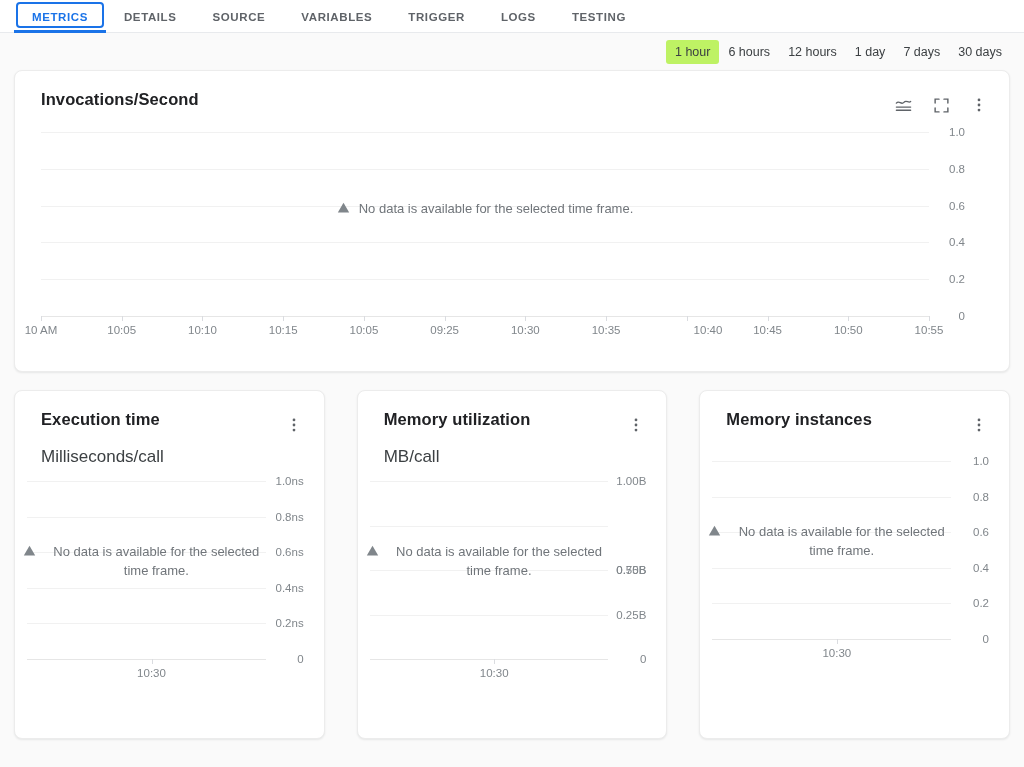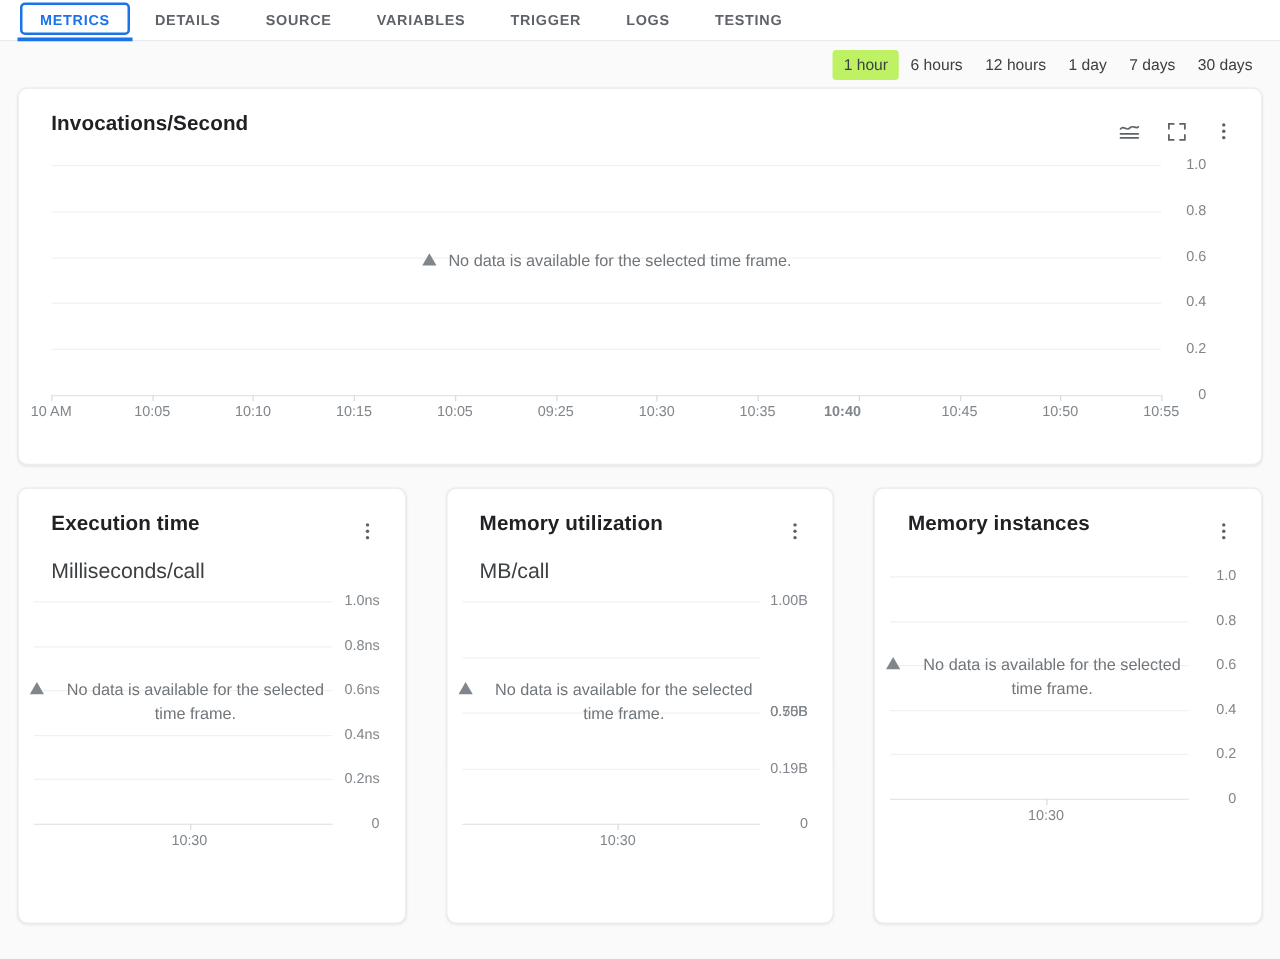--- a/index.html
+++ b/index.html
@@ -285,21 +285,21 @@
         <div class="xtick" style="left: 268.182px; top: 208px;">10:15</div>
         <div class="xtick-mark" style="left: 348.909px; top: 200px; height: 5px;"></div>
         <div class="xtick" style="left: 348.909px; top: 208px;">10:05</div>
         <div class="xtick-mark" style="left: 429.636px; top: 200px; height: 5px;"></div>
         <div class="xtick" style="left: 429.636px; top: 208px;">09:25</div>
         <div class="xtick-mark" style="left: 510.364px; top: 200px; height: 5px;"></div>
         <div class="xtick" style="left: 510.364px; top: 208px;">10:30</div>
         <div class="xtick-mark" style="left: 591.091px; top: 200px; height: 5px;"></div>
         <div class="xtick" style="left: 591.091px; top: 208px;">10:35</div>
         <div class="xtick-mark" style="left: 671.818px; top: 200px; height: 5px;"></div>
-        <div class="xtick" style="left: 659px; top: 208px; font-weight: bold;">10:40</div>
+        <div class="xtick" style="left: 693px; top: 208px;">10:40</div>
         <div class="xtick-mark" style="left: 752.545px; top: 200px; height: 5px;"></div>
         <div class="xtick" style="left: 752.545px; top: 208px;">10:45</div>
         <div class="xtick-mark" style="left: 833.273px; top: 200px; height: 5px;"></div>
         <div class="xtick" style="left: 833.273px; top: 208px;">10:50</div>
         <div class="xtick-mark" style="left: 914px; top: 200px; height: 5px;"></div>
         <div class="xtick" style="left: 914px; top: 208px;">10:55</div>
         <div class="nodata" style="left: 26px; right: 80px; top: 84px;">
           <span class="warn-icon"><svg width="13" height="13" viewBox="0 0 24 24" fill="#80868b">
               <path d="M12 3 L22.5 21 L1.5 21 Z"></path>
             </svg></span>
@@ -360,21 +360,21 @@
                 <circle cx="12" cy="18.8" r="1.85"></circle>
             </svg>
           </div>
         </div>
       </div>
       <div class="card-sub">MB/call</div>
       <div class="plot small-plot" id="plot-2">
           <div class="gridline" style="left: 12px; right: 58px; top: 192px;"></div>
           <div class="ytick" style="right: 20px; top: 192px;">0</div>
           <div class="gridline" style="left: 12px; right: 58px; top: 147.5px;"></div>
-          <div class="ytick" style="right: 20px; top: 147.5px;">0.19B</div>
+          <div class="ytick" style="right: 20px; top: 147.5px;">0.25B</div>
           <div class="gridline" style="left: 12px; right: 58px; top: 103px;"></div>
           <div class="ytick" style="right: 20px; top: 103px;">0.50B</div>
           <div class="gridline" style="left: 12px; right: 58px; top: 58.5px;"></div>
           <div class="ytick" style="right: 20px; top: 58.5px; margin-top: 44px;">0.75B</div>
           <div class="gridline" style="left: 12px; right: 58px; top: 14px;"></div>
           <div class="ytick" style="right: 20px; top: 14px;">1.00B</div>
           <div class="xaxis-line" style="left: 12px; right: 58px; top: 192px;"></div>
           <div class="xtick-mark" style="left: 136.5px; top: 192px; height: 5px;"></div>
           <div class="xtick" style="left: 136.5px; top: 200px;">10:30</div>
           <div class="nodata" style="left: 8px; right: 56px; top: 76px;">

